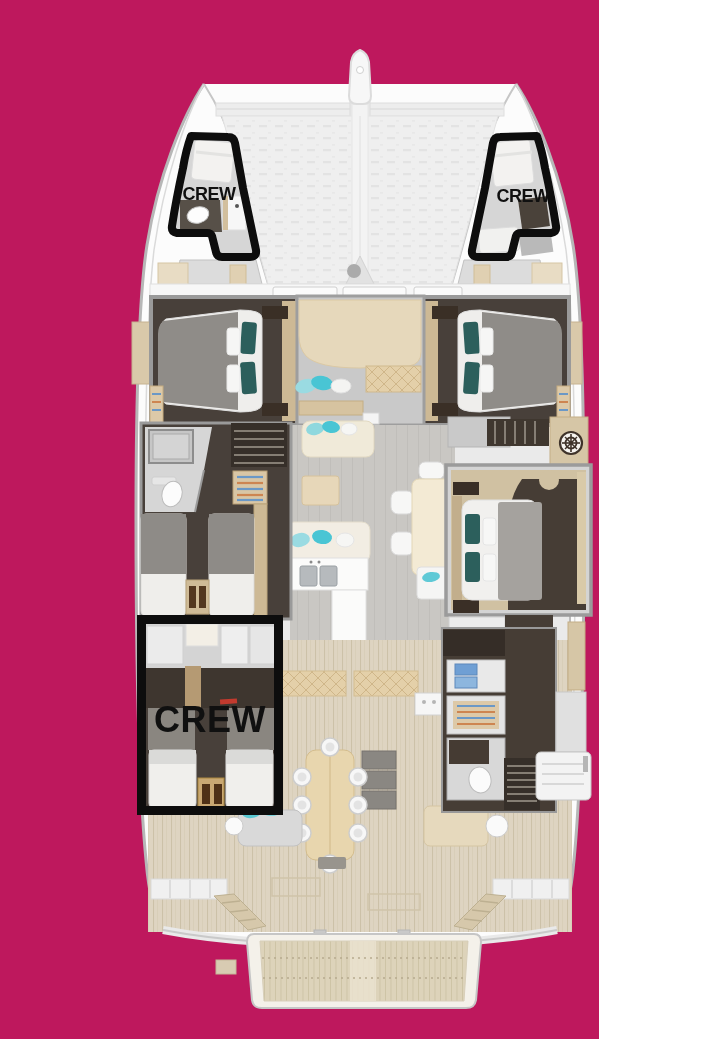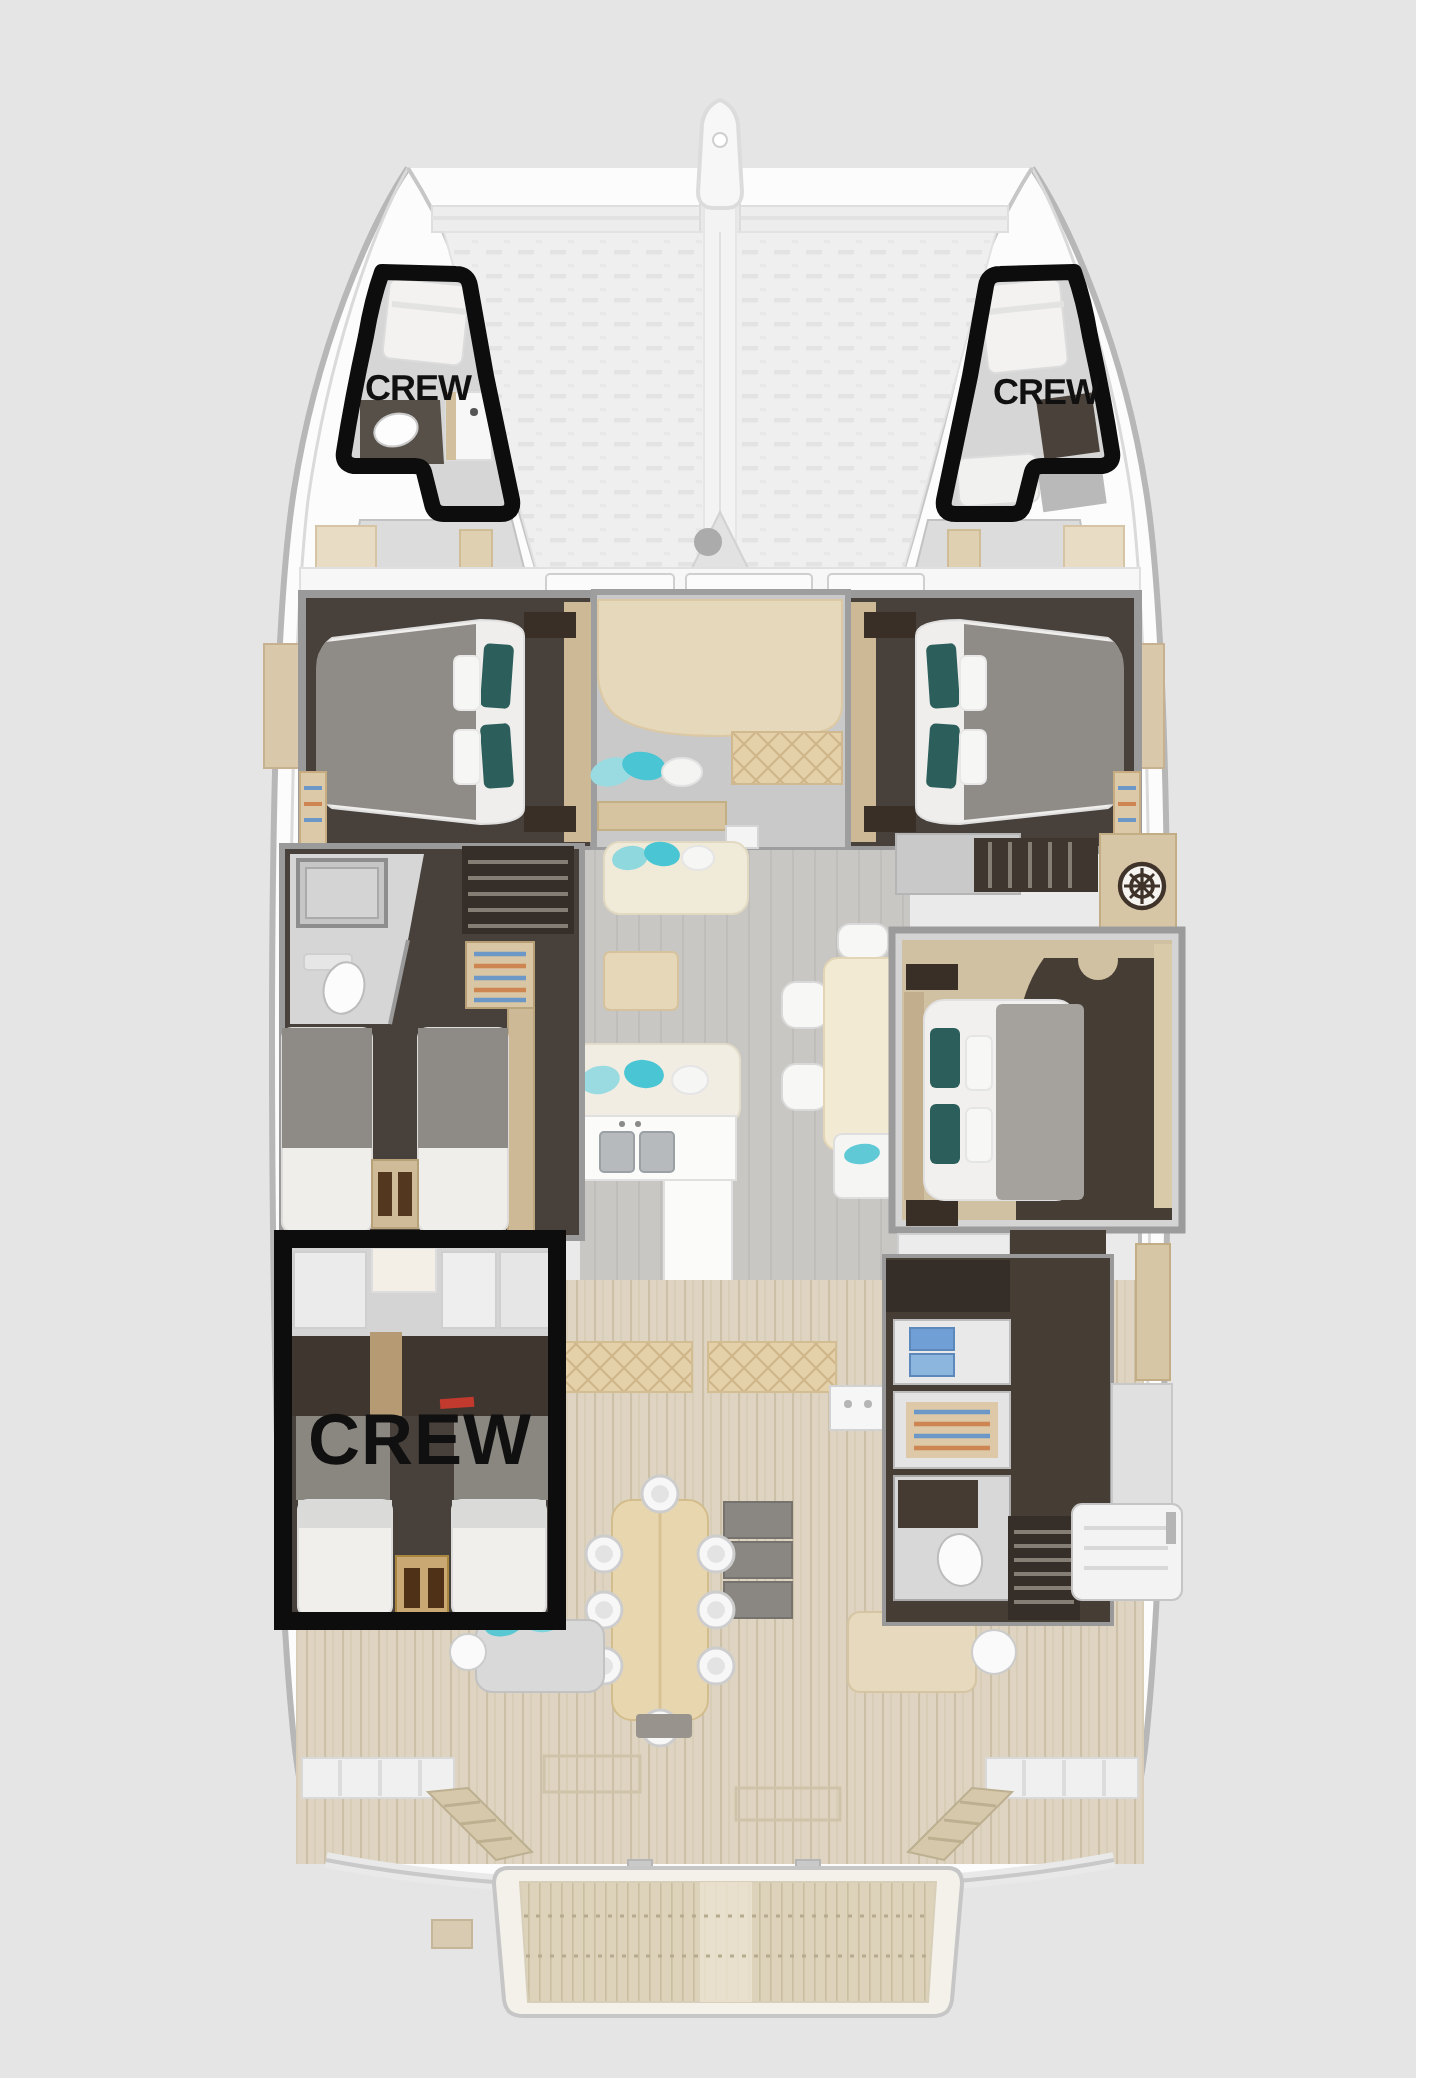--- a/index.html
+++ b/index.html
@@ -1,16 +1,16 @@
 <!DOCTYPE html>
 <html><head>
 <meta charset="utf-8">
 <style>
   html,body{margin:0;padding:0;background:#ffffff;}
-  .stage{position:relative;width:708px;height:1039px;background:#e5e5e5;overflow:hidden;
+  .stage{position:relative;width:599px;height:1039px;background:#be185d;overflow:hidden;
          font-family:"Liberation Sans",sans-serif;}
   svg{display:block}
   .crew-label{font-family:"Liberation Sans",sans-serif;font-weight:bold;fill:#101010;}
   .crew-sm{font-size:18px;letter-spacing:-0.5px;}
   .crew-lg{font-size:36px;letter-spacing:0.5px;}
 </style>
 </head>
 <body>
 
 <div class="stage">

